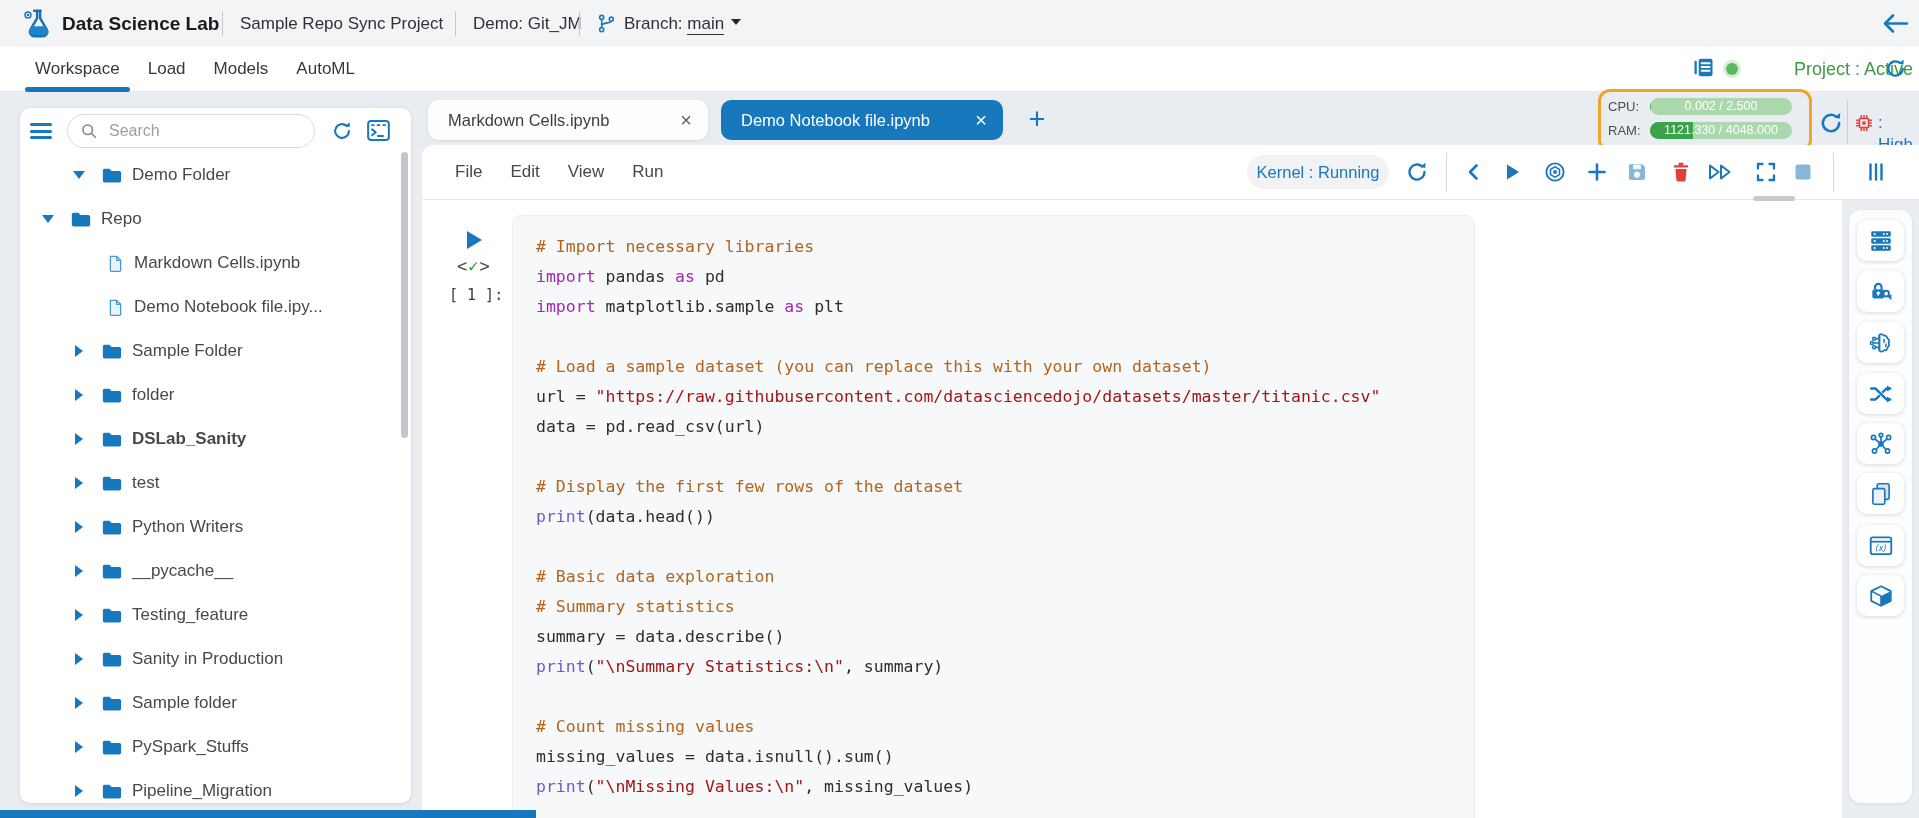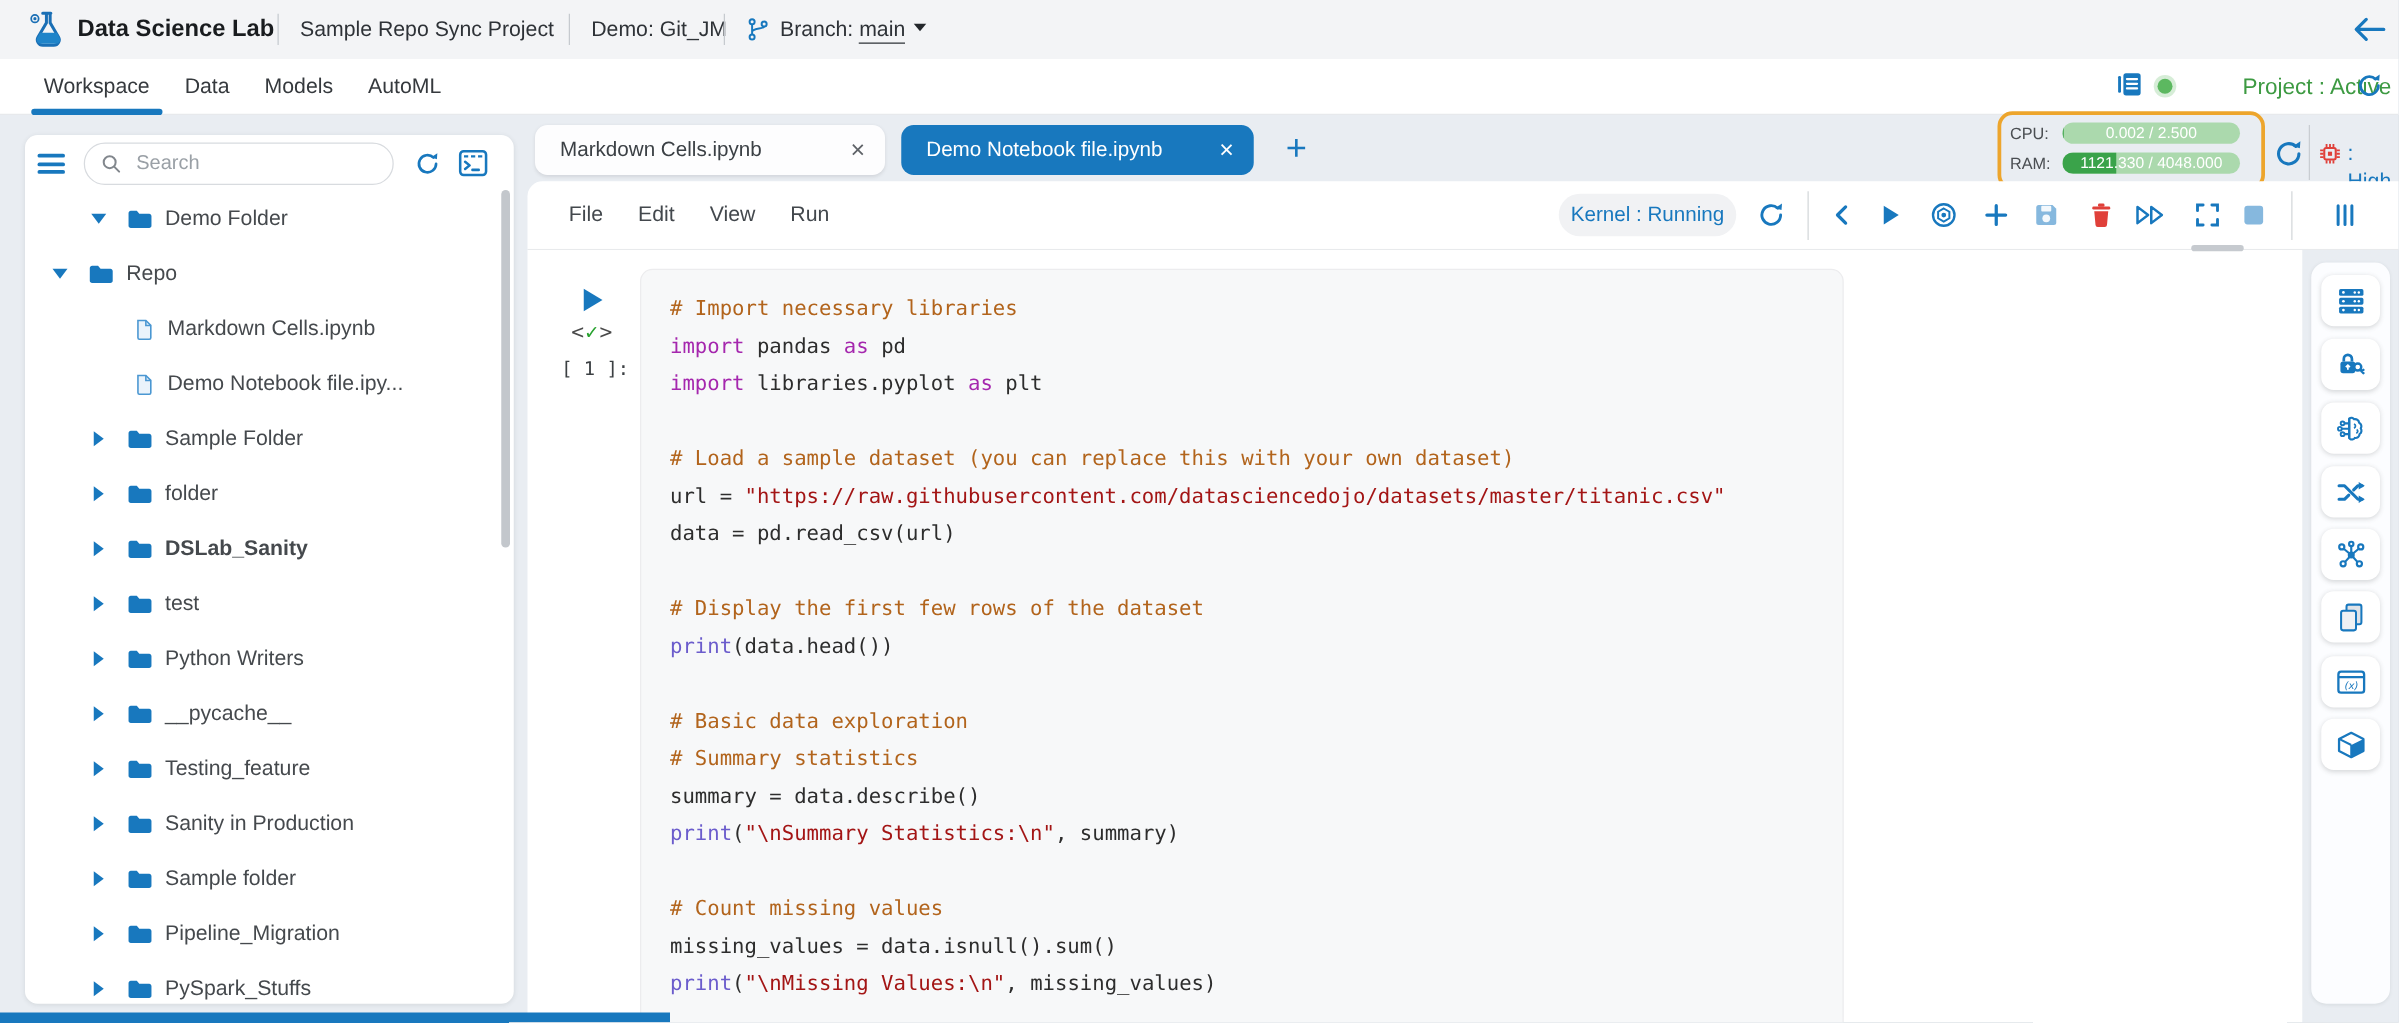--- a/index.html
+++ b/index.html
@@ -155,21 +155,21 @@
     <span class="back-arrow">
       <svg viewBox="0 0 27 23">
           <path d="M25 11.5H3.5M11 3.5l-8 8 8 8" fill="none" stroke="#1878be" stroke-width="2.6" stroke-linecap="round" stroke-linejoin="round"></path>
         </svg>
     </span>
   </div>
 
   <div class="mainnav">
     <div class="nav-items" id="nav-items">
         <span class="nav-item active">Workspace</span>
-        <span class="nav-item">Data</span>
+        <span class="nav-item">Load</span>
         <span class="nav-item">Models</span>
         <span class="nav-item">AutoML</span>
       </div>
     <span class="journal-ico">
       <svg viewBox="0 0 24 24">
           <rect x="2.6" y="5" width="2.4" height="14" rx="1.1" fill="#1878be"></rect>
           <rect x="7" y="2.8" width="14.4" height="18.4" rx="2.2" fill="#1878be"></rect>
           <path d="M10 7.6h8.4M10 11.5h8.4M10 15.4h8.4" stroke="#fff" stroke-width="1.9" stroke-linecap="round"></path>
         </svg>
     </span>
@@ -354,32 +354,32 @@
         </div>
         <div class="trow" style="padding-left: 53px;">
           <span class="caret">
             <span class="c-right"></span>
           </span>
           <span class="ticon">
             <svg viewBox="0 0 24 20" width="22" height="19">
               <path d="M2 4.5C2 3.4 2.9 2.5 4 2.5h5.2l2.2 2.6H20c1.1 0 2 .9 2 2v8.4c0 1.1-.9 2-2 2H4c-1.1 0-2-.9-2-2z" fill="#1878be"></path>
             </svg>
           </span>
+          <span class="tlabel">PySpark_Stuffs</span>
+        </div>
+        <div class="trow" style="padding-left: 53px;">
+          <span class="caret">
+            <span class="c-right"></span>
+          </span>
+          <span class="ticon">
+            <svg viewBox="0 0 24 20" width="22" height="19">
+              <path d="M2 4.5C2 3.4 2.9 2.5 4 2.5h5.2l2.2 2.6H20c1.1 0 2 .9 2 2v8.4c0 1.1-.9 2-2 2H4c-1.1 0-2-.9-2-2z" fill="#1878be"></path>
+            </svg>
+          </span>
           <span class="tlabel">Pipeline_Migration</span>
-        </div>
-        <div class="trow" style="padding-left: 53px;">
-          <span class="caret">
-            <span class="c-right"></span>
-          </span>
-          <span class="ticon">
-            <svg viewBox="0 0 24 20" width="22" height="19">
-              <path d="M2 4.5C2 3.4 2.9 2.5 4 2.5h5.2l2.2 2.6H20c1.1 0 2 .9 2 2v8.4c0 1.1-.9 2-2 2H4c-1.1 0-2-.9-2-2z" fill="#1878be"></path>
-            </svg>
-          </span>
-          <span class="tlabel">PySpark_Stuffs</span>
         </div>
       </div>
     <div class="sb-scroll"></div>
   </div>
 
   <div id="tabstrip">
       <div class="etab inactive" style="left: 428px; width: 280px;">
         <span class="tab-label">Markdown Cells.ipynb</span>
         <span class="tab-close">×</span>
       </div>
@@ -500,21 +500,21 @@
     <svg viewBox="0 0 20 22">
         <path d="M3 2l15 9L3 20z" fill="#1878be"></path>
       </svg>
   </span>
   <span class="gut-status"><span class="bracket">&lt;</span><span class="check">✓</span><span class="bracket">&gt;</span></span>
   <span class="exec-count">[ 1 ]:</span>
 
   <div class="cell" id="code-cell">
       <div class="line"><span class="com"># Import necessary libraries</span></div>
       <div class="line"><span class="kw">import</span><span class="pl"> pandas </span><span class="kw">as</span><span class="pl"> pd</span></div>
-      <div class="line"><span class="kw">import</span><span class="pl"> libraries.pyplot </span><span class="kw">as</span><span class="pl"> plt</span></div>
+      <div class="line"><span class="kw">import</span><span class="pl"> matplotlib.sample </span><span class="kw">as</span><span class="pl"> plt</span></div>
       <div class="line">&nbsp;</div>
       <div class="line"><span class="com"># Load a sample dataset (you can replace this with your own dataset)</span></div>
       <div class="line"><span class="pl">url = </span><span class="str">"https://raw.githubusercontent.com/datasciencedojo/datasets/master/titanic.csv"</span></div>
       <div class="line"><span class="pl">data = pd.read_csv(url)</span></div>
       <div class="line">&nbsp;</div>
       <div class="line"><span class="com"># Display the first few rows of the dataset</span></div>
       <div class="line"><span class="fn">print</span><span class="pl">(data.head())</span></div>
       <div class="line">&nbsp;</div>
       <div class="line"><span class="com"># Basic data exploration</span></div>
       <div class="line"><span class="com"># Summary statistics</span></div>

